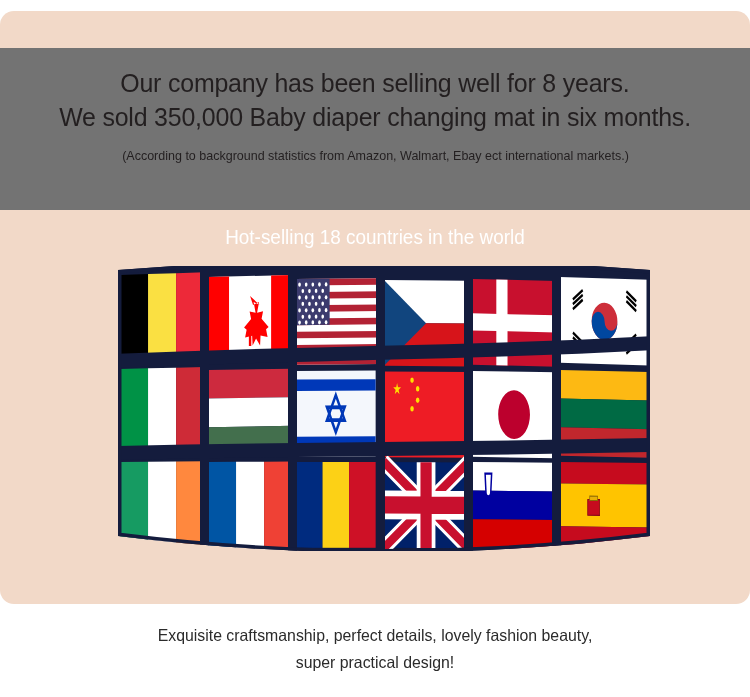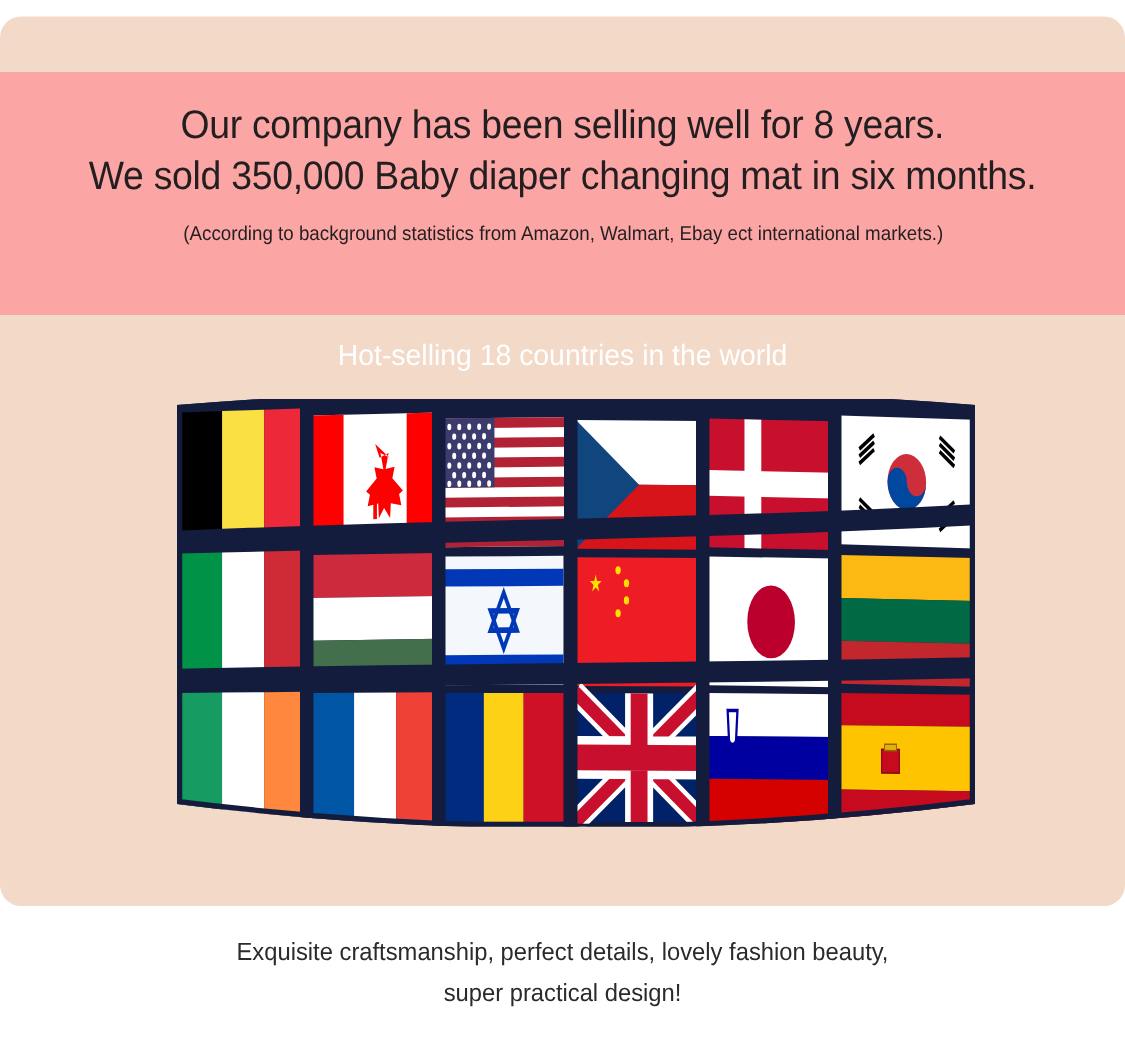--- a/index.html
+++ b/index.html
@@ -11,21 +11,21 @@
   #root{ position:relative; width:750px; height:697px; background:#ffffff; overflow:hidden; }
 
   
   .panel{
     position:absolute; left:0; top:11px; width:750px; height:593px;
     background:#f2d9c8; border-radius:14px; overflow:hidden;
   }
   
   .banner{
     position:absolute; left:0; top:37px; width:750px; height:162px;
-    background:#fca5a5;
+    background:#737373;
   }
   .banner-inner{
     position:absolute; left:0; top:0; width:750px; height:162px;
     display:flex; flex-direction:column; align-items:center; justify-content:flex-start;
     padding-top:18px;
   }
   .headline{
     color:#231f20;
     font-size:26.5px;
     font-weight:400;

